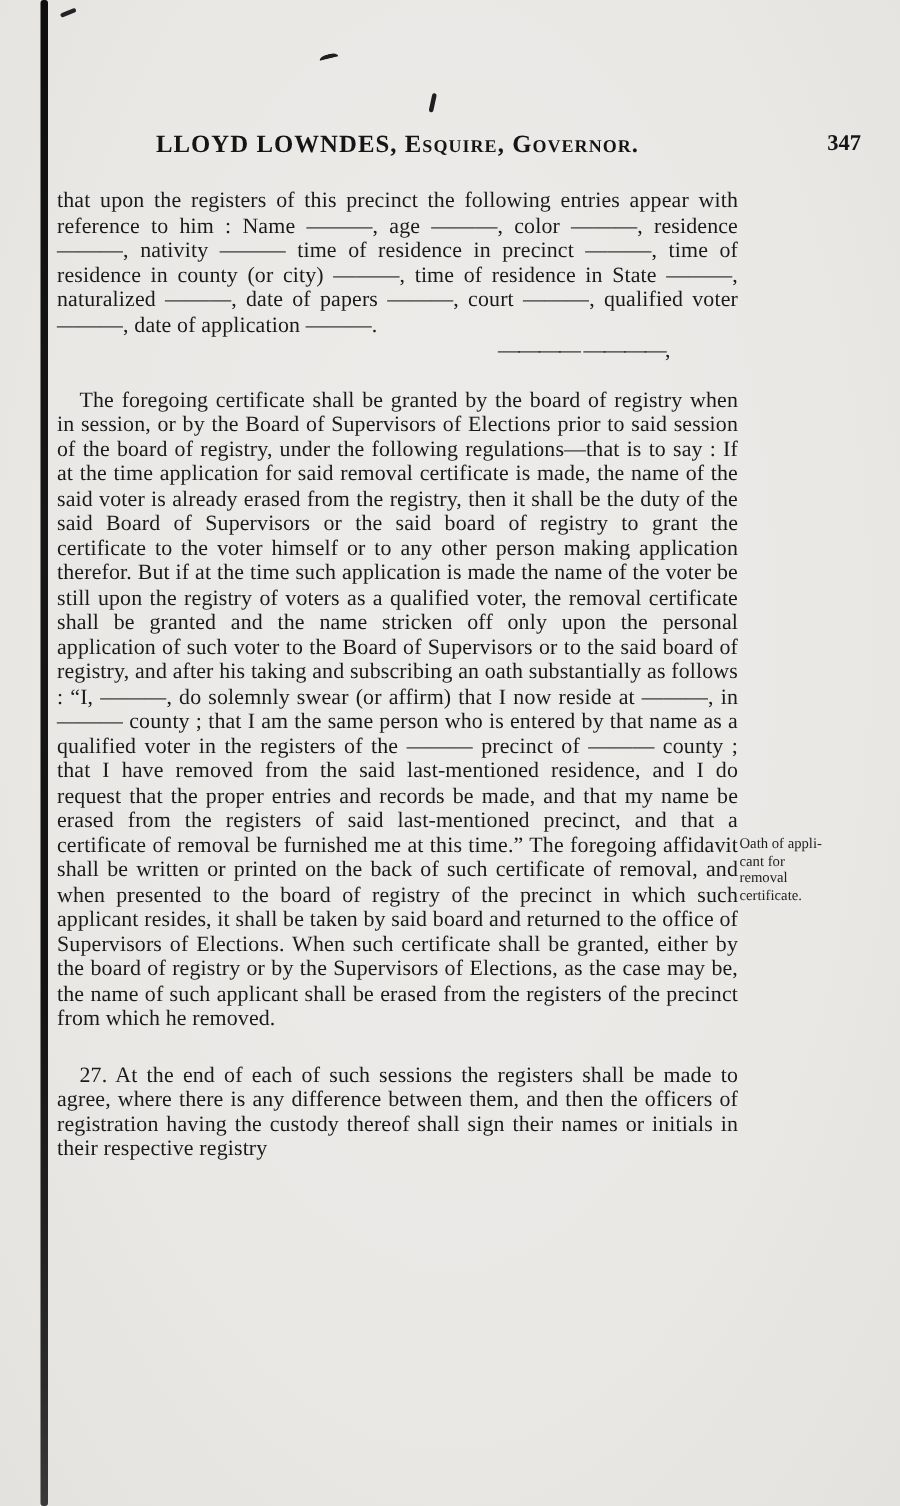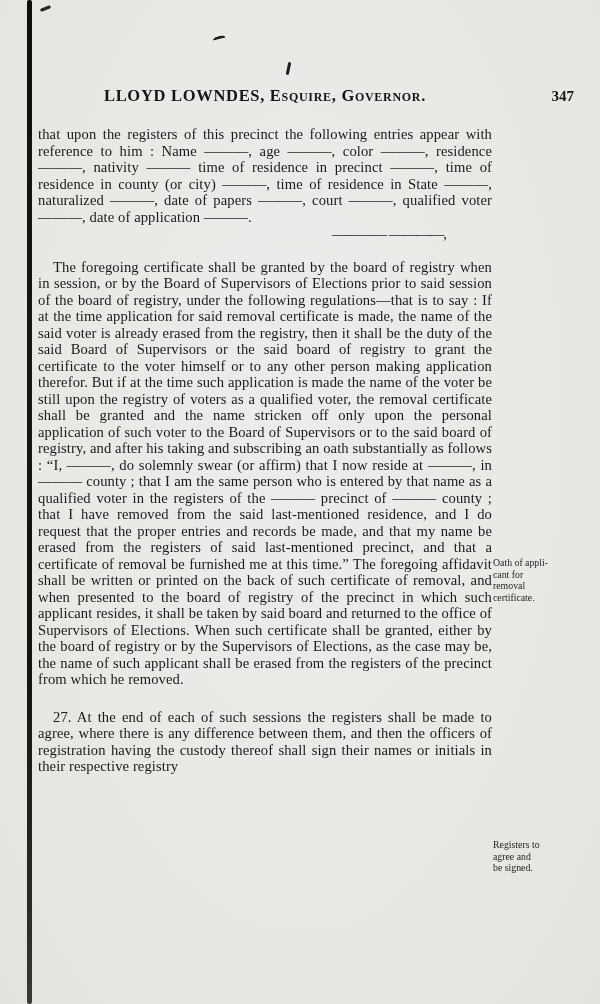--- a/index.html
+++ b/index.html
@@ -123,17 +123,14 @@
     <p class="para-indent para-main">The foregoing certificate shall be granted by the board of registry when in session, or by the Board of Supervisors of Elections prior to said session of the board of registry, under the following regulations—that is to say : If at the time application for said removal certificate is made, the name of the said voter is already erased from the registry, then it shall be the duty of the said Board of Supervisors or the said board of registry to grant the certificate to the voter himself or to any other person making application therefor.  But if at the time such application is made the name of the voter be still upon the registry of voters as a qualified voter, the removal certificate shall be granted and the name stricken off only upon the personal application of such voter to the Board of Supervisors or to the said board of registry, and after his taking and subscribing an oath substantially as follows : “I, ———, do solemnly swear (or affirm) that I now reside at ———, in ——— county ; that I am the same person who is entered by that name as a qualified voter in the registers of the ——— precinct of ——— county ; that I have removed from the said last-mentioned residence, and I do request that the proper entries and records be made, and that my name be erased from the registers of said last-mentioned precinct, and that a certificate of removal be furnished me at this time.”  The foregoing affidavit shall be written or printed on the back of such certificate of removal, and when presented to the board of registry of the precinct in which such applicant resides, it shall be taken by said board and returned to the office of Supervisors of Elections. When such certificate shall be granted, either by the board of registry or by the Supervisors of Elections, as the case may be, the name of such applicant shall be erased from the registers of the precinct from which he removed.</p>
 
     <p class="para-indent para-27">27. At the end of each of such sessions the registers shall be made to agree, where there is any difference between them, and then the officers of registration having the custody thereof shall sign their names or initials in their respective registry</p>
   </div>
 
   <div class="margin-note note-oath">Oath of appli-
 cant for
 removal
 certificate.</div>
 
-  <div class="margin-note note-registers">Registers to
-agree and
-be signed.</div>
 
 </div>
 
 </body></html>

